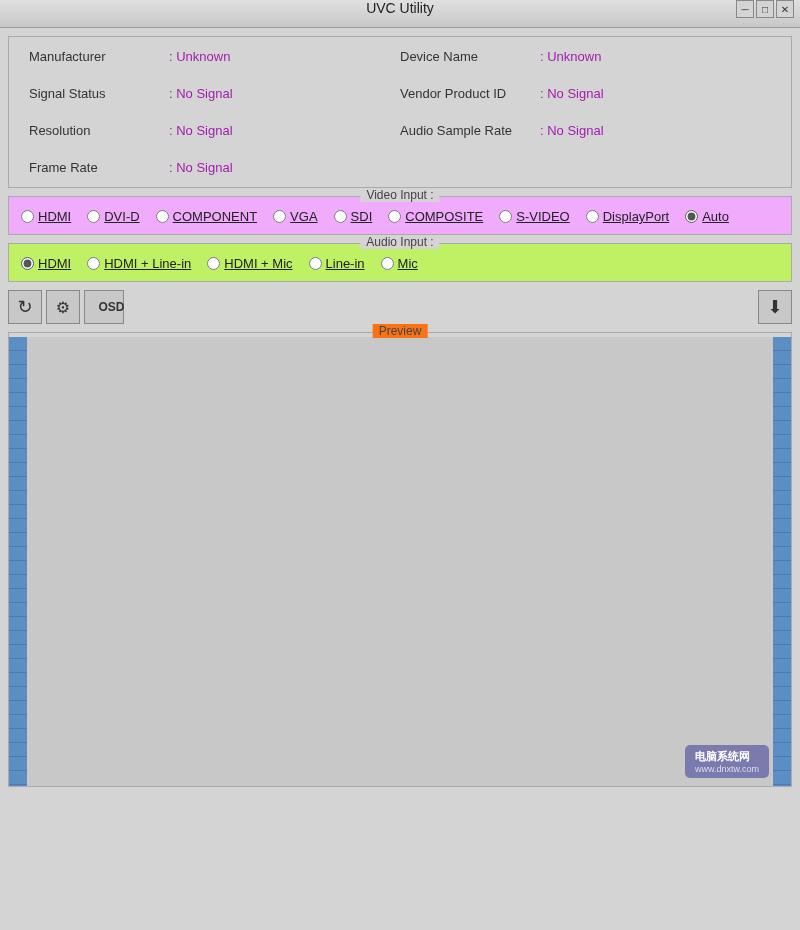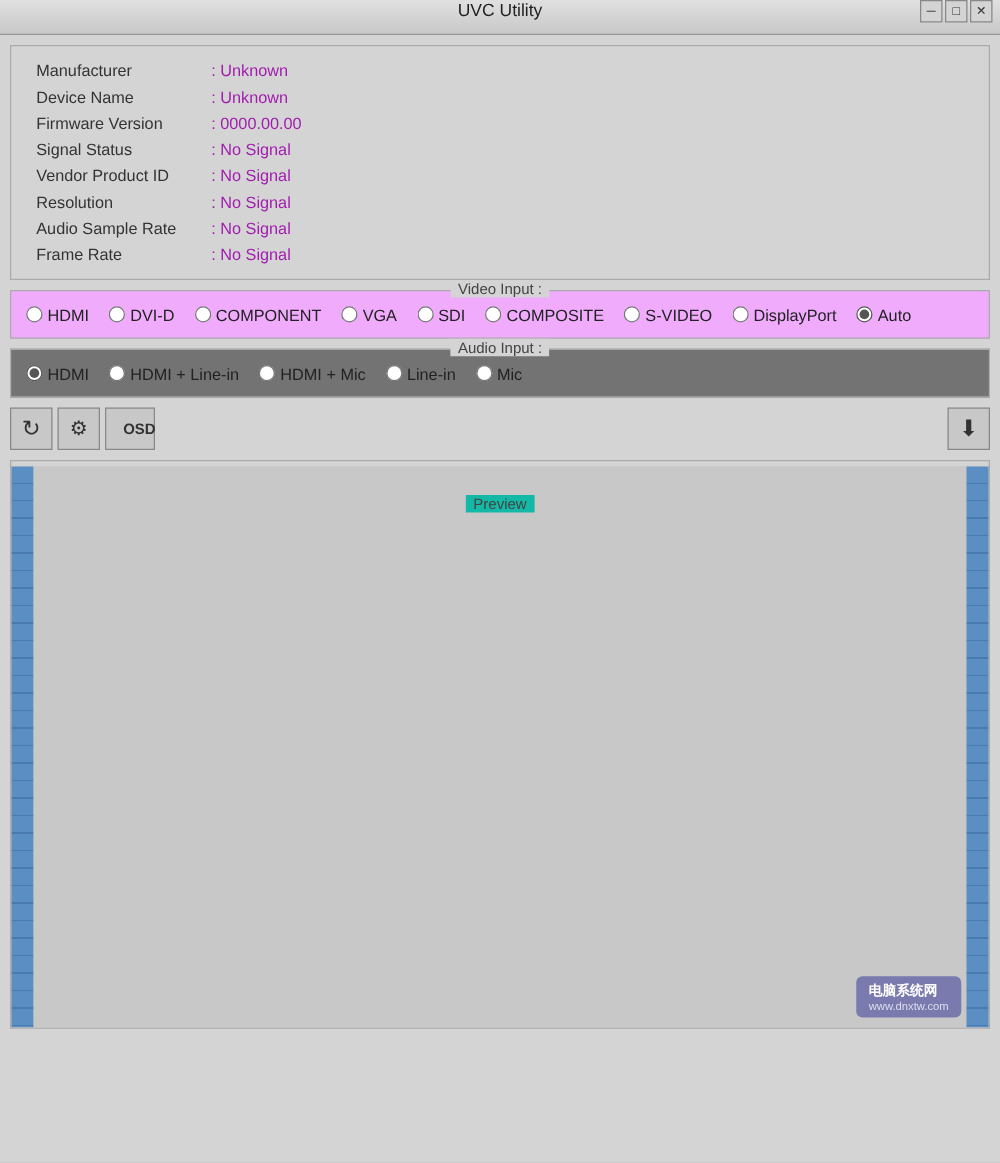--- a/index.html
+++ b/index.html
@@ -50,22 +50,22 @@
     }
     
     .info-panel {
       background: #d4d4d4;
       border: 1px solid #aaa;
       padding: 12px 20px;
       margin-bottom: 8px;
     }
     .info-grid {
       display: grid;
-      grid-template-columns: 1fr;
-      gap: 6px 0;
+      grid-template-columns: 1fr 1fr;
+      gap: 22px 0;
     }
     .info-row {
       display: flex;
       align-items: center;
     }
     .info-label {
       min-width: 140px;
       color: #333;
       font-size: 13px;
     }
@@ -94,41 +94,42 @@
     }
     .radio-group {
       display: flex;
       flex-wrap: wrap;
       gap: 6px 16px;
       align-items: center;
       margin-top: 4px;
     }
     .radio-item {
       display: flex;
-      align-items: flex-start;
+      align-items: center;
       gap: 4px;
       cursor: pointer;
       font-size: 13px;
       color: #222;
+      text-decoration: underline;
     }
     .radio-item input[type="radio"] {
       margin: 0;
       cursor: pointer;
       accent-color: #555;
     }
     
     .panels-row {
       display: flex;
       gap: 8px;
       margin-bottom: 8px;
     }
     .audio-panel {
       flex: 1;
       border: 1px solid #aaa;
-      background: #737373;
+      background: #bef264;
       position: relative;
       padding: 8px 12px 10px;
     }
     .data-panel {
       width: 200px;
       border: 1px solid #aaa;
       background: #d4d4d4;
       position: relative;
       padding: 8px 12px 10px;
     }
@@ -180,25 +181,24 @@
       justify-content: center;
       cursor: pointer;
       font-size: 16px;
       color: #333;
     }
     .preview-legend {
       position: absolute;
       top: -9px;
       left: 50%;
       transform: translateX(-50%);
-      background: #14b8a6;
+      background: #f97316;
       padding: 0 6px;
       font-size: 12px;
       color: #444;
-      margin-top: 36px;
     }
   </style>
 </head>
 <body>
 
 <div class="title-bar">
   <span class="title-bar-text">UVC Utility</span>
   <div class="title-bar-controls">
     <div class="title-btn">─</div>
     <div class="title-btn">□</div>
@@ -212,24 +212,20 @@
     <div class="info-grid">
       <div class="info-row">
         <span class="info-label">Manufacturer</span>
         <span class="info-value">: Unknown</span>
       </div>
       <div class="info-row">
         <span class="info-label">Device Name</span>
         <span class="info-value">: Unknown</span>
       </div>
       <div class="info-row">
-        <span class="info-label">Firmware Version</span>
-        <span class="info-value">: 0000.00.00</span>
-      </div>
-      <div class="info-row">
         <span class="info-label">Signal Status</span>
         <span class="info-value">: No Signal</span>
       </div>
       <div class="info-row">
         <span class="info-label">Vendor  Product ID</span>
         <span class="info-value">: No Signal</span>
       </div>
       <div class="info-row">
         <span class="info-label">Resolution</span>
         <span class="info-value">: No Signal</span>

